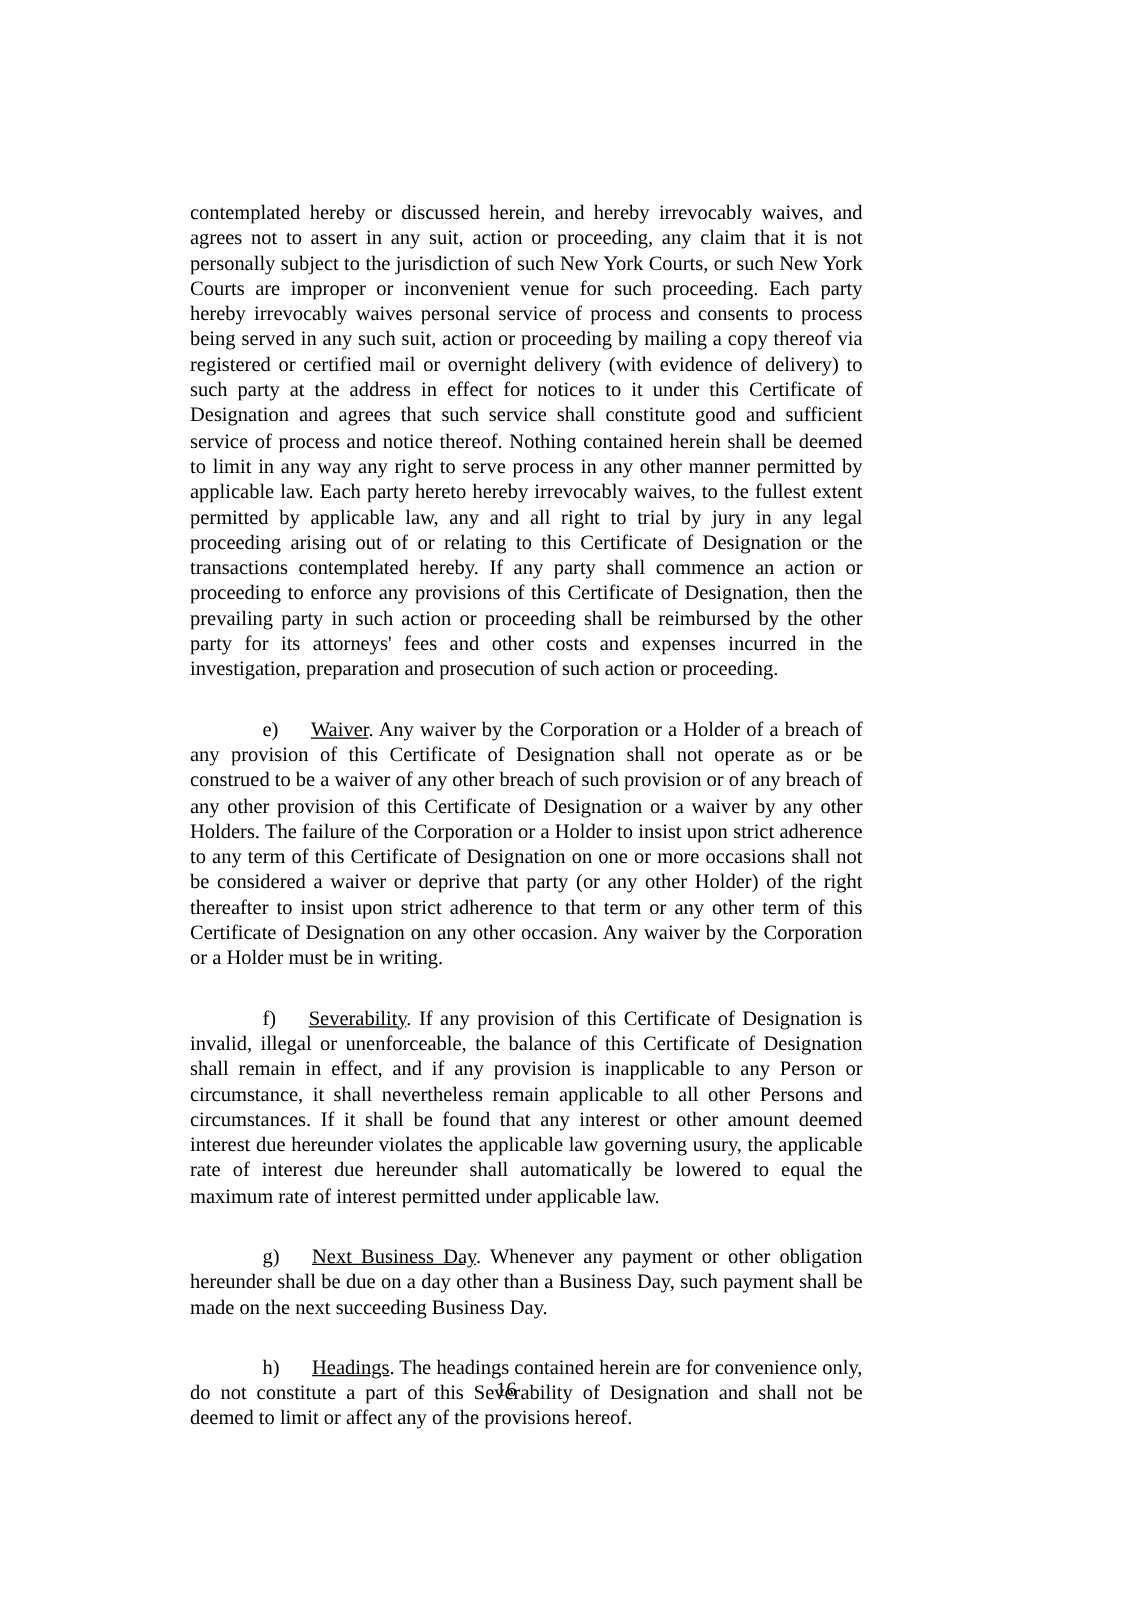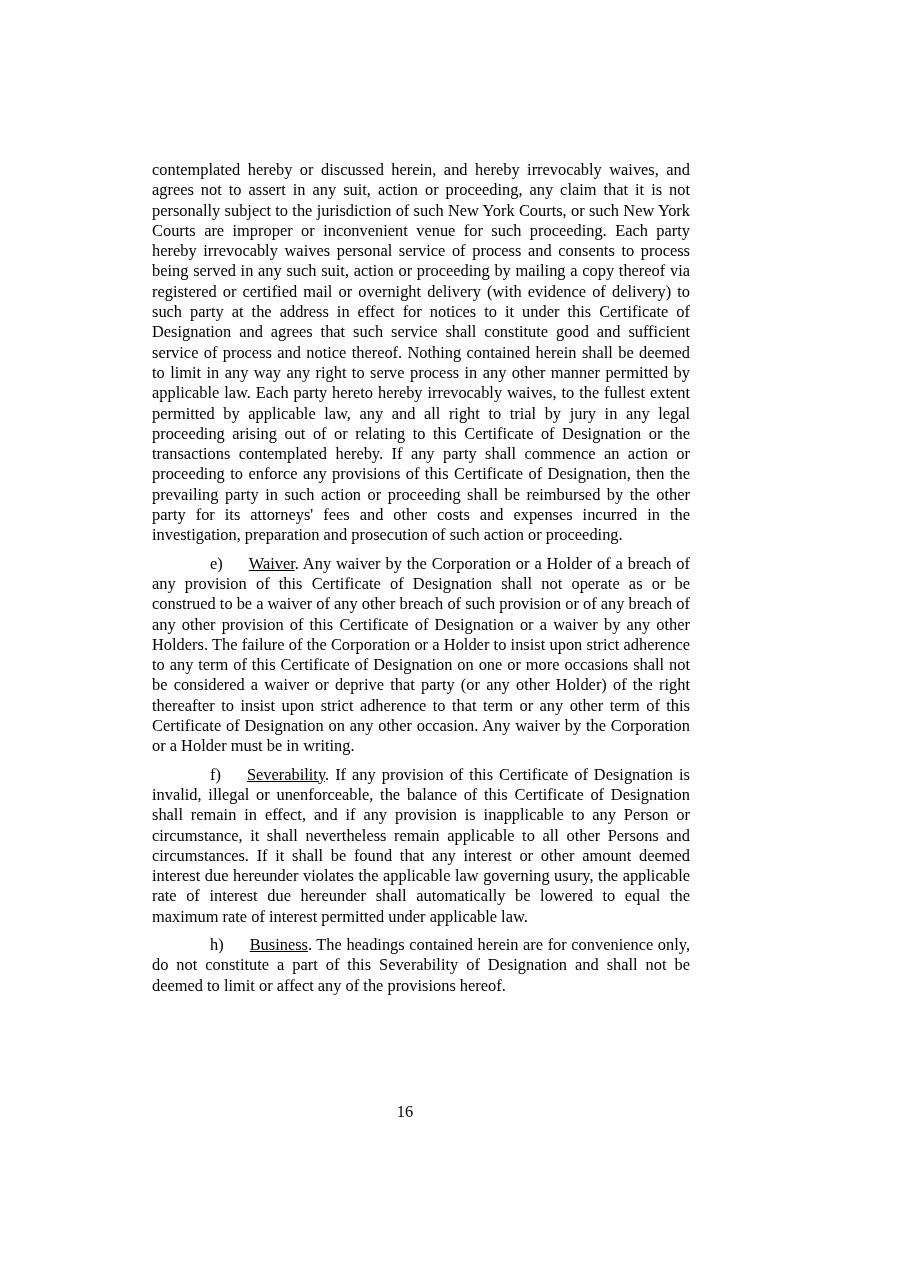--- a/index.html
+++ b/index.html
@@ -25,21 +25,21 @@
     font-size: 16.4px;
     line-height: 20.3px;
     text-align: justify;
     text-justify: inter-word;
     hyphens: none;
   }
   p.para {
     margin: 0 0 0 0;
   }
   p.spaced {
-    margin-top: 8px;
+    margin-top: 28px;
   }
   .indent {
     display: inline-block;
     width: 58px;
   }
   .label-gap {
     display: inline-block;
     width: 26px;
   }
   .u {
@@ -61,20 +61,21 @@
 <div class="page">
 
   <div class="body-text">
 
     <p class="para"><span>contemplated hereby or discussed herein, and hereby irrevocably waives, and agrees not to assert in any suit, action or proceeding, any claim that it is not personally subject to the jurisdiction of such New York Courts, or such New York Courts are improper or inconvenient venue for such proceeding.  Each party hereby irrevocably waives personal service of process and consents to process being served in any such suit, action or proceeding by mailing a copy thereof via registered or certified mail or overnight delivery (with evidence of delivery) to such party at the address in effect for notices to it under this Certificate of Designation and agrees that such service shall constitute good and sufficient service of process and notice thereof.  Nothing contained herein shall be deemed to limit in any way any right to serve process in any other manner permitted by applicable law.  Each party hereto hereby irrevocably waives, to the fullest extent permitted by applicable law, any and all right to trial by jury in any legal proceeding arising out of or relating to this Certificate of Designation or the transactions contemplated hereby.  If any party shall commence an action or proceeding to enforce any provisions of this Certificate of Designation, then the prevailing party in such action or proceeding shall be reimbursed by the other party for its attorneys' fees and other costs and expenses incurred in the investigation, preparation and prosecution of such action or proceeding.</span></p>
 
     <p class="para spaced"><span class="indent"></span><span>e)</span><span class="label-gap"></span><span class="u">Waiver</span><span>.  Any waiver by the Corporation or a Holder of a breach of any provision of this Certificate of Designation shall not operate as or be construed to be a waiver of any other breach of such provision or of any breach of any other provision of this Certificate of Designation or a waiver by any other Holders.  The failure of the Corporation or a Holder to insist upon strict adherence to any term of this Certificate of Designation on one or more occasions shall not be considered a waiver or deprive that party (or any other Holder) of the right thereafter to insist upon strict adherence to that term or any other term of this Certificate of Designation on any other occasion.  Any waiver by the Corporation or a Holder must be in writing.</span></p>
 
     <p class="para spaced"><span class="indent"></span><span>f)</span><span class="label-gap"></span><span class="u">Severability</span><span>.  If any provision of this Certificate of Designation is invalid, illegal or unenforceable, the balance of this Certificate of Designation shall remain in effect, and if any provision is inapplicable to any Person or circumstance, it shall nevertheless remain applicable to all other Persons and circumstances.  If it shall be found that any interest or other amount deemed interest due hereunder violates the applicable law governing usury, the applicable rate of interest due hereunder shall automatically be lowered to equal the maximum rate of interest permitted under applicable law.</span></p>
 
+    <p class="para spaced"><span class="indent"></span><span>g)</span><span class="label-gap"></span><span class="u">Next Business Day</span><span>.  Whenever any payment or other obligation hereunder shall be due on a day other than a Business Day, such payment shall be made on the next succeeding Business Day.</span></p>
 
-    <p class="para spaced"><span class="indent"></span><span>h)</span><span class="label-gap"></span><span class="u">Business</span><span>.  The headings contained herein are for convenience only, do not constitute a part of this Severability of Designation and shall not be deemed to limit or affect any of the provisions hereof.</span></p>
+    <p class="para spaced"><span class="indent"></span><span>h)</span><span class="label-gap"></span><span class="u">Headings</span><span>.  The headings contained herein are for convenience only, do not constitute a part of this Severability of Designation and shall not be deemed to limit or affect any of the provisions hereof.</span></p>
 
   </div>
 
   <div class="page-number">16</div>
 
 </div>
 
 </body></html>

